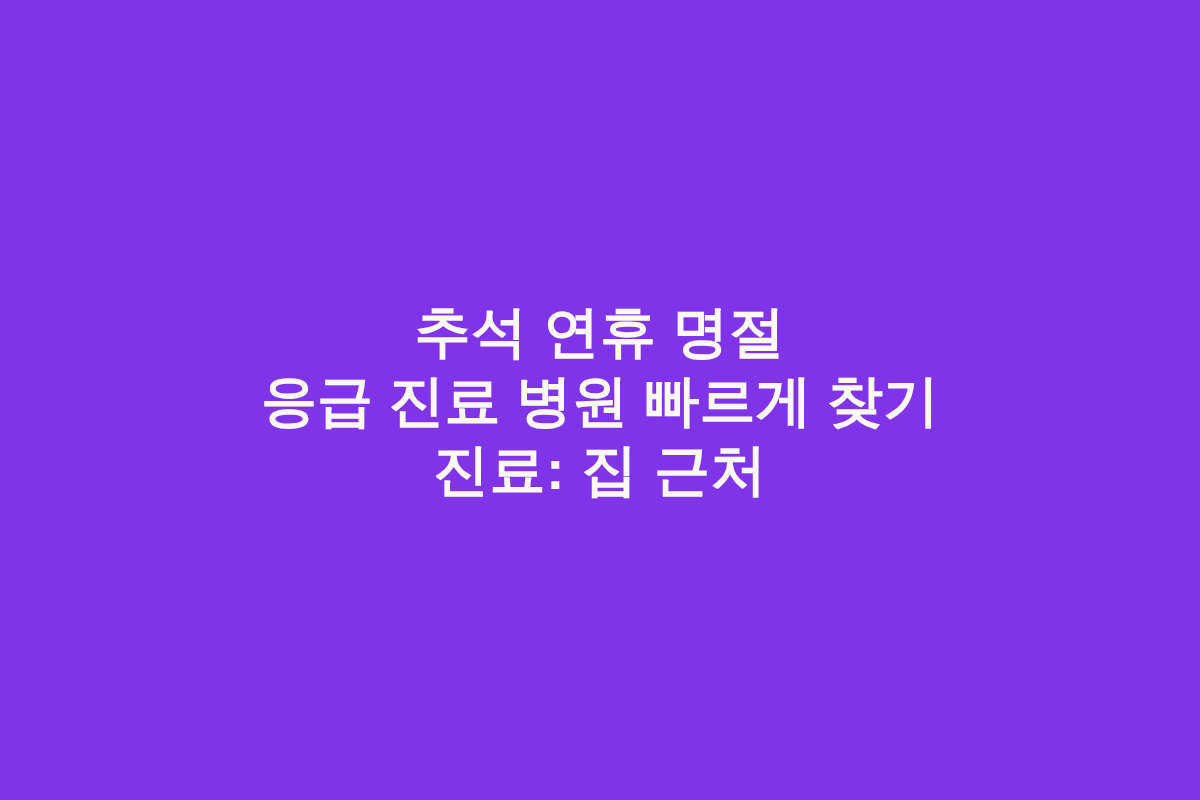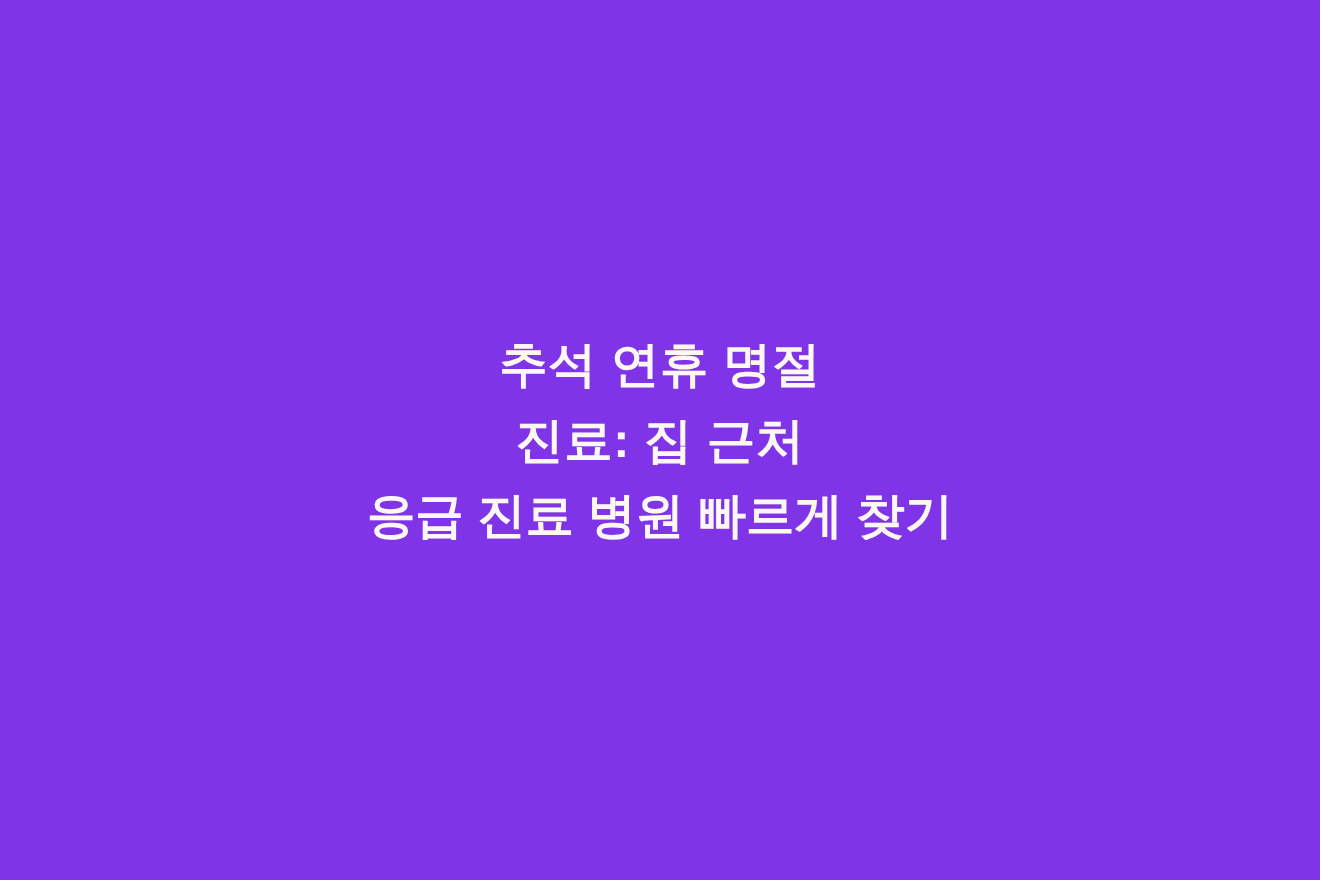--- a/index.html
+++ b/index.html
@@ -49,23 +49,23 @@
   
   #headline .line-3 {
     letter-spacing: 0px;
   }
 </style>
 </head>
 <body>
 
 <div id="card" style="background: rgb(128, 52, 232);">
 
-  <h1 id="headline" style="color: rgb(250, 247, 245); font-size: 44px; line-height: 69px;">
+  <h1 id="headline" style="color: rgb(250, 247, 245); font-size: 56px; line-height: 69px;">
 
     <span class="line line-1">추석 연휴 명절</span>
 
+    <span class="line line-3">응급 진료 병원 빠르게 찾기</span>
+
     <span class="line line-2">진료: 집 근처</span>
-
-    <span class="line line-3">응급 진료 병원 빠르게 찾기</span>
 
   </h1>
 
 </div>
 
 </body></html>

